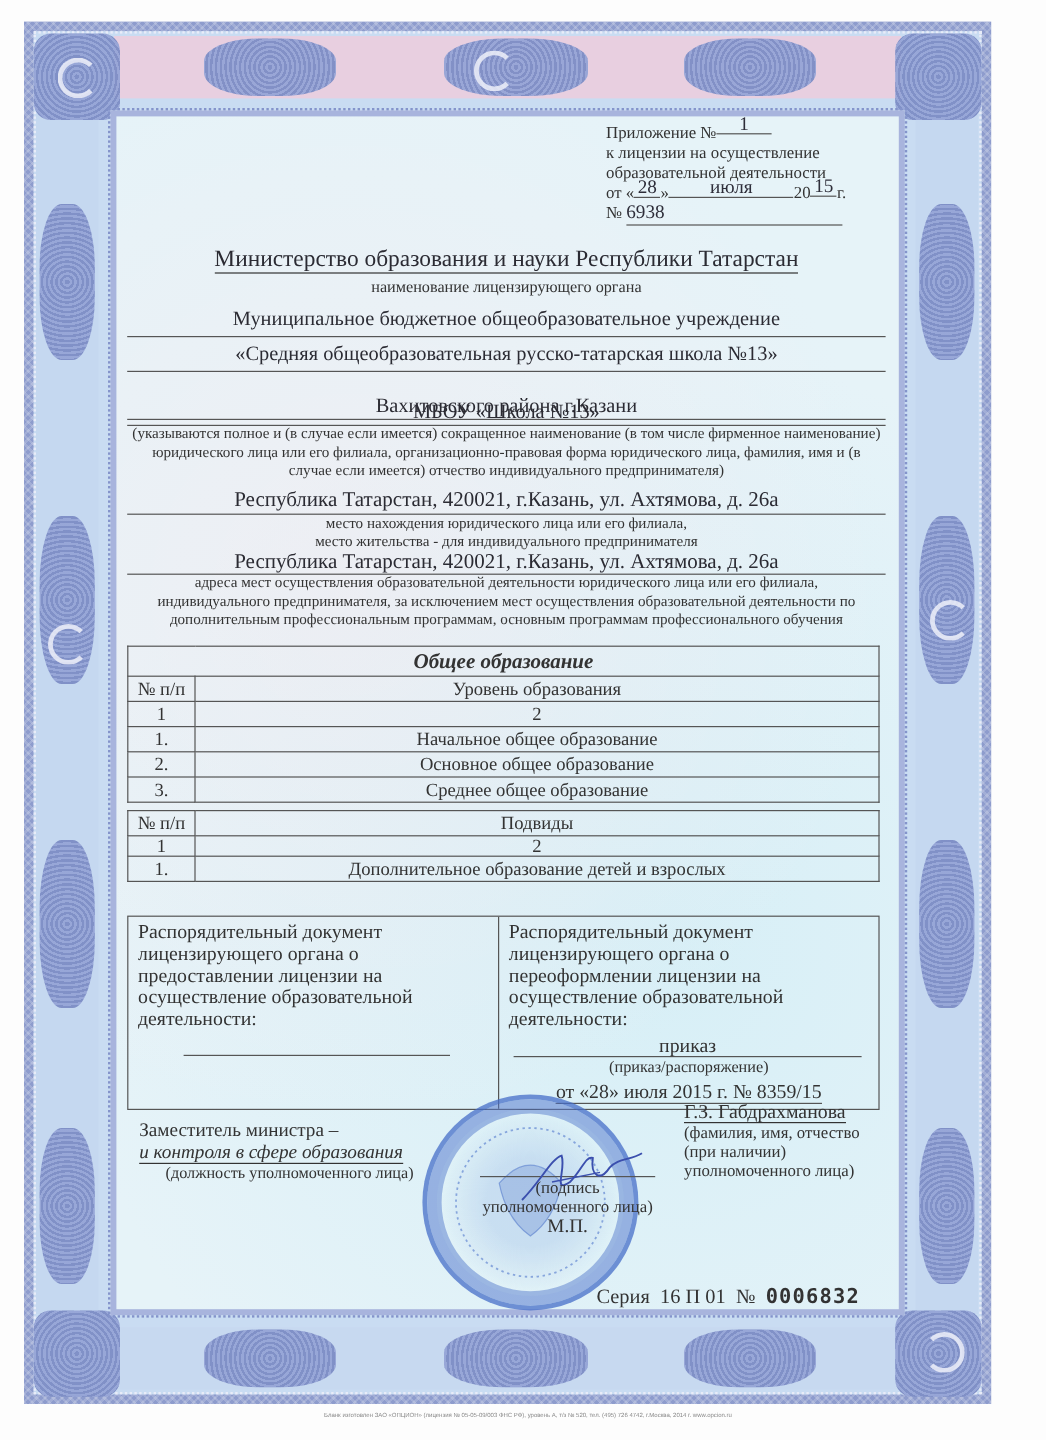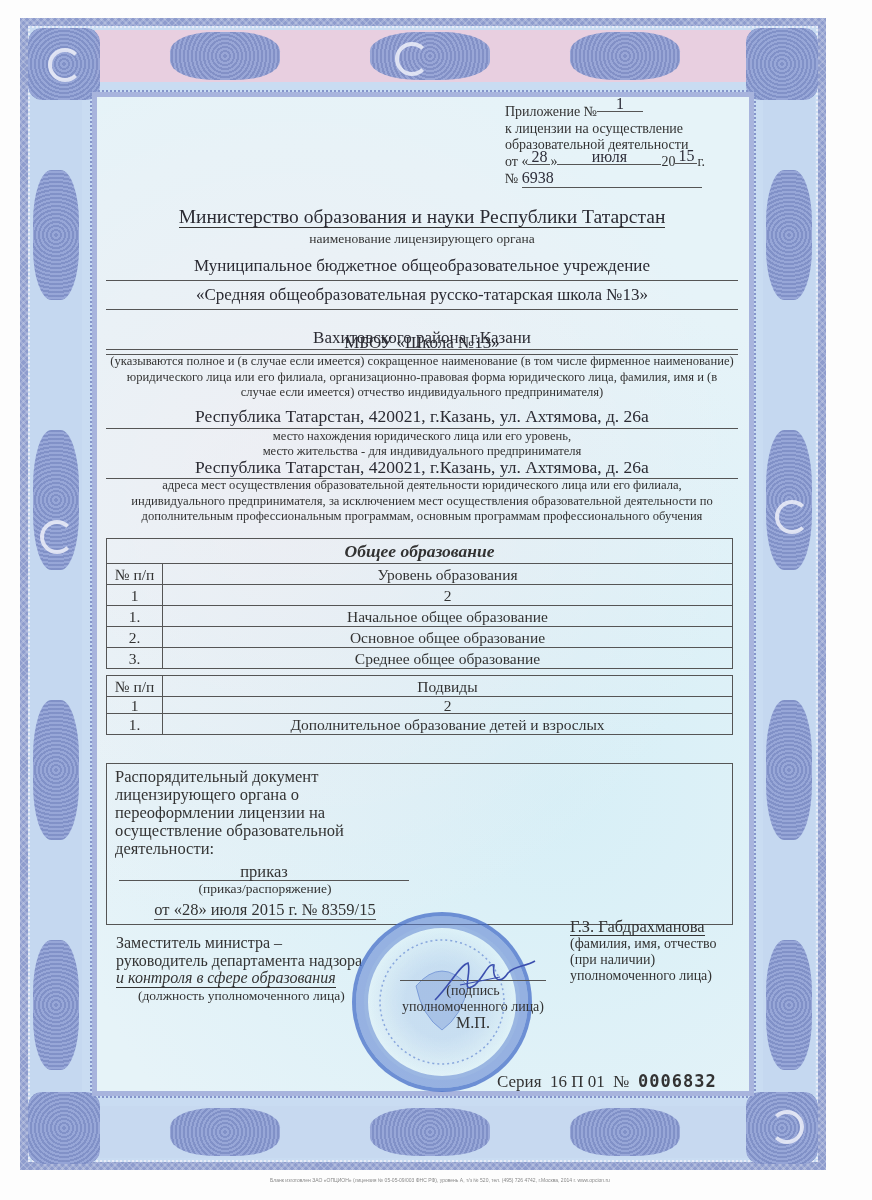--- a/index.html
+++ b/index.html
@@ -150,21 +150,21 @@
 <div class="ministry"><span>Министерство образования и науки Республики Татарстан</span></div>
 <div class="caption" style="top:231px;font-size:13.5px;">наименование лицензирующего органа</div>
 
 <div class="line-field" style="top:255px;height:25px;">Муниципальное бюджетное общеобразовательное учреждение</div>
 <div class="line-field" style="top:284px;height:25px;">«Средняя общеобразовательная русско-татарская школа №13»</div>
 <div class="line-field" style="top:327px;height:22px;">Вахитовского района г.Казани</div>
 <div class="line-field" style="top:332px;height:22px;">МБОУ «Школа №13»</div>
 <div class="caption" style="top:354px;left:108px;width:628px;">(указываются полное и (в случае если имеется) сокращенное наименование (в том числе фирменное наименование) юридического лица или его филиала, организационно-правовая форма юридического лица, фамилия, имя и (в случае если имеется) отчество индивидуального предпринимателя)</div>
 
 <div class="line-field" style="top:405px;height:23px;font-size:17.5px;">Республика Татарстан, 420021, г.Казань, ул. Ахтямова, д. 26а</div>
-<div class="caption" style="top:429px;">место нахождения юридического лица или его уровень,</div>
+<div class="caption" style="top:429px;">место нахождения юридического лица или его филиала,</div>
 <div class="caption" style="top:444px;">место жительства - для индивидуального предпринимателя</div>
 <div class="line-field" style="top:456px;height:22px;font-size:17.5px;">Республика Татарстан, 420021, г.Казань, ул. Ахтямова, д. 26а</div>
 <div class="caption" style="top:478px;left:118px;width:608px;">адреса мест осуществления образовательной деятельности юридического лица или его филиала, индивидуального предпринимателя, за исключением мест осуществления образовательной деятельности по дополнительным профессиональным программам, основным программам профессионального обучения</div>
 
 <table class="edu" style="top:538px;">
   <tbody>
       <tr>
         <th class="title" colspan="2">Общее образование</th>
       </tr>
   <tr>
@@ -202,30 +202,33 @@
   </tr>
   <tr>
     <td class="num">1.</td>
     <td>Дополнительное образование детей и взрослых</td>
   </tr>
 </tbody>
   </table>
 
 <div class="orders">
   <div class="col">
+    <div style="width:240px;">Распорядительный документ лицензирующего органа о предоставлении лицензии на осуществление образовательной деятельности:</div>
+    <div class="abs" style="left:46px;top:115px;width:222px;border-bottom:1px solid #555;"></div>
+  </div>
+  <div class="col">
     <div style="width:250px;">Распорядительный документ лицензирующего органа о переоформлении лицензии на осуществление образовательной деятельности:</div>
     <div style="margin:6px 0 0 4px;width:290px;border-bottom:1px solid #555;text-align:center;line-height:16px;">приказ</div>
     <div style="width:300px;text-align:center;font-size:13.5px;line-height:15px;">(приказ/распоряжение)</div>
     <div style="width:300px;text-align:center;margin-top:5px;"><span style="border-bottom:1px solid #555;">от «28» июля   2015 г. № 8359/15</span></div>
   </div>
 </div>
 
 <div class="abs sig-block" style="left:116px;top:934px;">
   <div>Заместитель министра –</div>
-  <div>руководитель департамента надзора</div>
   <div style="display:inline-block;border-bottom:1px solid #333;font-style:italic;">и контроля в сфере образования</div>
   <div style="font-size:13.5px;margin-left:22px;line-height:15px;">(должность уполномоченного лица)</div>
 </div>
 
 <div class="stamp">
   <svg class="stamp-text" viewBox="0 0 172 172">
     <circle cx="86" cy="86" r="62" fill="none" stroke="rgba(70,110,200,0.55)" stroke-width="1.5" stroke-dasharray="2 3"></circle>
     <path d="M60 70 q26 -30 52 0 q-6 30 -26 44 q-20 -14 -26 -44z" fill="rgba(70,110,200,0.25)" stroke="rgba(70,110,200,0.5)"></path>
   </svg>
 </div>

